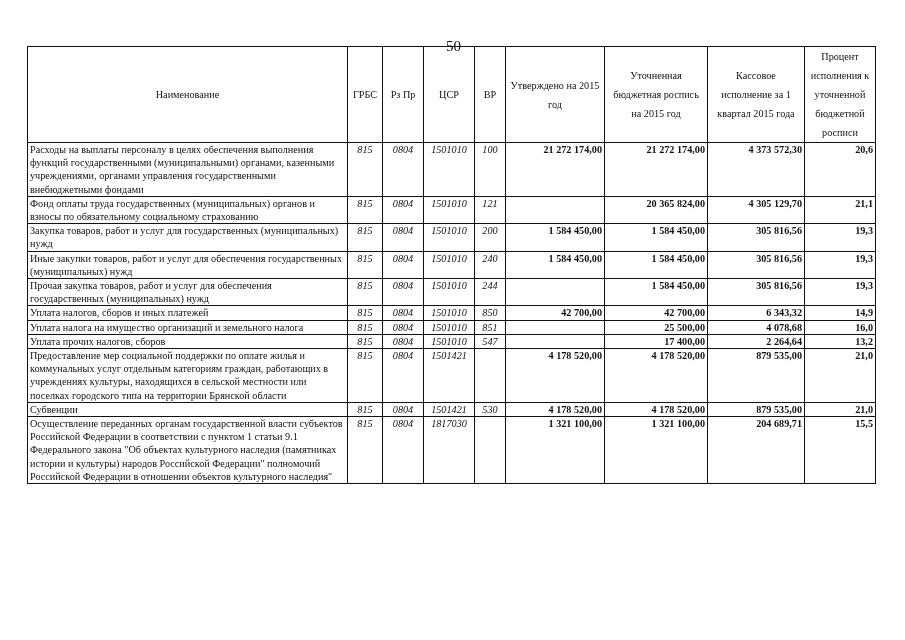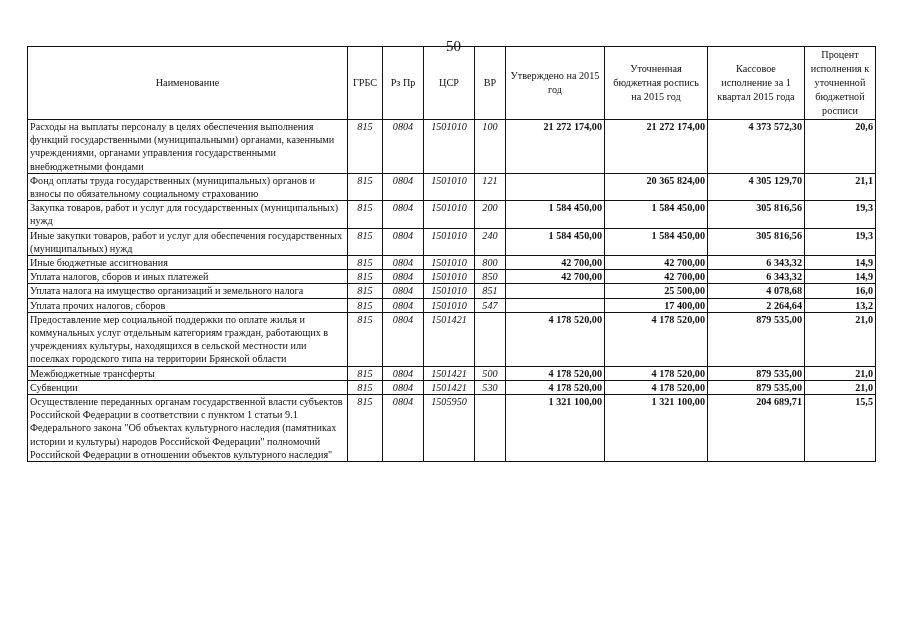--- a/index.html
+++ b/index.html
@@ -2,21 +2,21 @@
 <html><head>
 <meta charset="utf-8">
 <style>
   html, body { margin:0; padding:0; background:#ffffff; }
   body { width:905px; height:640px; position:relative; overflow:hidden;
          font-family:"Liberation Serif", "DejaVu Serif", serif; color:#111; }
   .page-num { position:absolute; left:446px; top:38px; font-size:15px; }
   table.budget { position:absolute; left:27px; top:46px; border-collapse:collapse;
                  table-layout:fixed; width:848px; font-size:10.2px; line-height:13.2px; }
   table.budget th, table.budget td { border:1px solid #111; padding:0 2px; vertical-align:top; }
-  table.budget th { font-weight:normal; text-align:center; vertical-align:middle; height:72px; line-height:14px; }
+  table.budget th { font-weight:normal; text-align:center; vertical-align:middle; height:72px; line-height:19px; }
   td.name { text-align:left; }
   td.c { text-align:center;font-style:italic; }
   td.r { text-align:right;font-weight:bold; }
   col.c-name { width:320px; } col.c-grbs { width:35px; } col.c-rzpr { width:41px; }
   col.c-csr { width:51px; } col.c-vr { width:31px; } col.c-appr { width:99px; }
   col.c-ref { width:103px; } col.c-cash { width:97px; } col.c-pct { width:71px; }
 </style>
 </head>
 <body>
 
@@ -86,29 +86,29 @@
         <td class="c">815</td>
         <td class="c">0804</td>
         <td class="c">1501010</td>
         <td class="c">240</td>
         <td class="r">1 584 450,00</td>
         <td class="r">1 584 450,00</td>
         <td class="r">305 816,56</td>
         <td class="r">19,3</td>
       </tr>
       <tr>
-        <td class="name">Иные бюджетные ассигнования</td>
+        <td class="name">Прочая закупка товаров, работ и услуг для обеспечения государственных (муниципальных) нужд</td>
         <td class="c">815</td>
         <td class="c">0804</td>
         <td class="c">1501010</td>
-        <td class="c">800</td>
-        <td class="r">42 700,00</td>
-        <td class="r">42 700,00</td>
-        <td class="r">6 343,32</td>
-        <td class="r">14,9</td>
+        <td class="c">244</td>
+        <td class="r"></td>
+        <td class="r">1 584 450,00</td>
+        <td class="r">305 816,56</td>
+        <td class="r">19,3</td>
       </tr>
       <tr>
         <td class="name">Уплата налогов, сборов и иных платежей</td>
         <td class="c">815</td>
         <td class="c">0804</td>
         <td class="c">1501010</td>
         <td class="c">850</td>
         <td class="r">42 700,00</td>
         <td class="r">42 700,00</td>
         <td class="r">6 343,32</td>
@@ -141,46 +141,35 @@
         <td class="c">815</td>
         <td class="c">0804</td>
         <td class="c">1501421</td>
         <td class="c"></td>
         <td class="r">4 178 520,00</td>
         <td class="r">4 178 520,00</td>
         <td class="r">879 535,00</td>
         <td class="r">21,0</td>
       </tr>
       <tr>
-        <td class="name">Межбюджетные трансферты</td>
-        <td class="c">815</td>
-        <td class="c">0804</td>
-        <td class="c">1501421</td>
-        <td class="c">500</td>
-        <td class="r">4 178 520,00</td>
-        <td class="r">4 178 520,00</td>
-        <td class="r">879 535,00</td>
-        <td class="r">21,0</td>
-      </tr>
-      <tr>
         <td class="name">Субвенции</td>
         <td class="c">815</td>
         <td class="c">0804</td>
         <td class="c">1501421</td>
         <td class="c">530</td>
         <td class="r">4 178 520,00</td>
         <td class="r">4 178 520,00</td>
         <td class="r">879 535,00</td>
         <td class="r">21,0</td>
       </tr>
       <tr>
         <td class="name">Осуществление переданных органам государственной власти субъектов Российской Федерации в соответствии с пунктом 1 статьи 9.1 Федерального закона "Об объектах культурного наследия (памятниках истории и культуры) народов Российской Федерации" полномочий Российской Федерации в отношении объектов культурного наследия"</td>
         <td class="c">815</td>
         <td class="c">0804</td>
-        <td class="c">1505950</td>
+        <td class="c">1817030</td>
         <td class="c"></td>
         <td class="r">1 321 100,00</td>
         <td class="r">1 321 100,00</td>
         <td class="r">204 689,71</td>
         <td class="r">15,5</td>
       </tr>
     </tbody>
 </table>
 
 </body></html>

